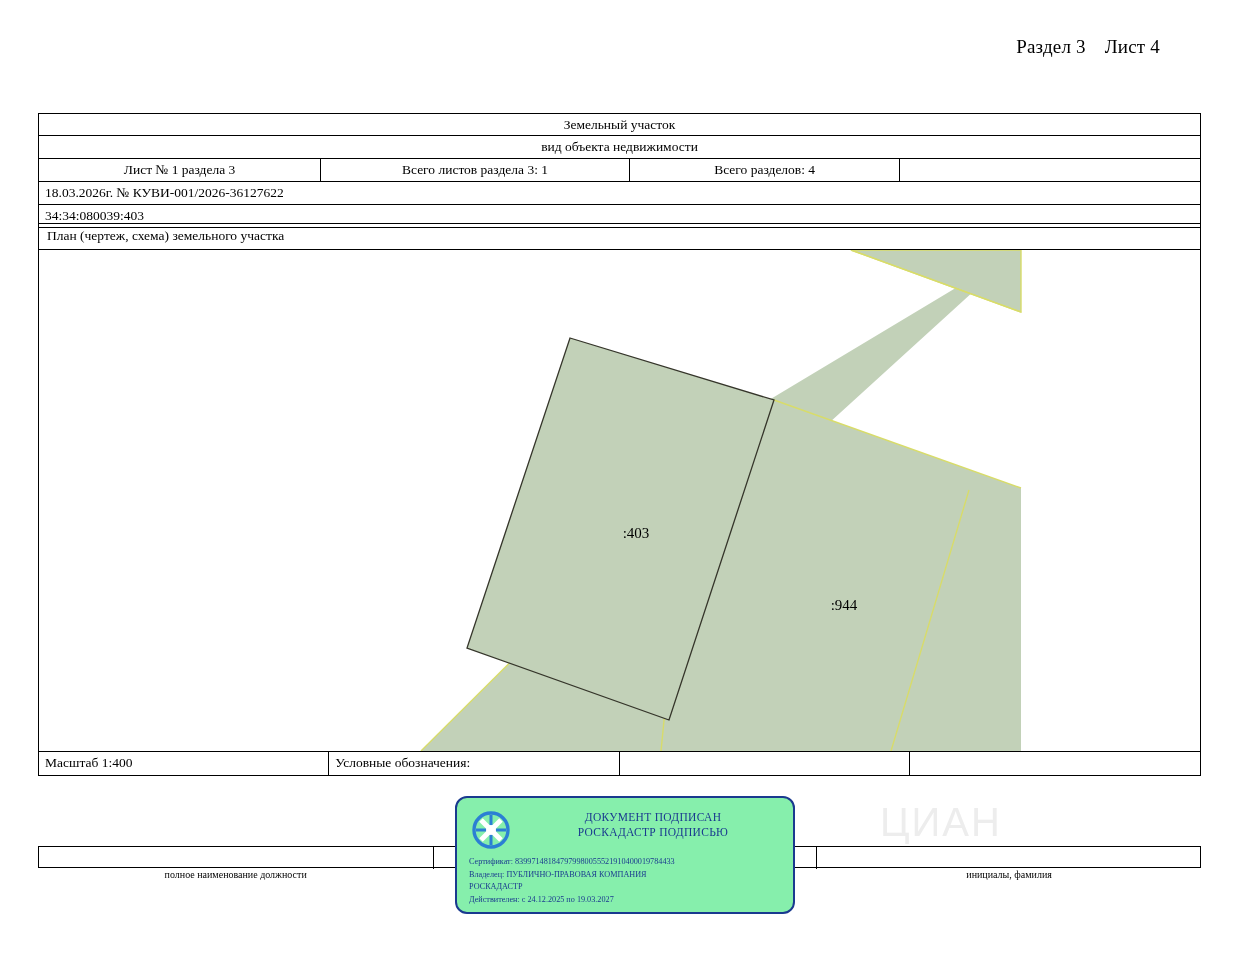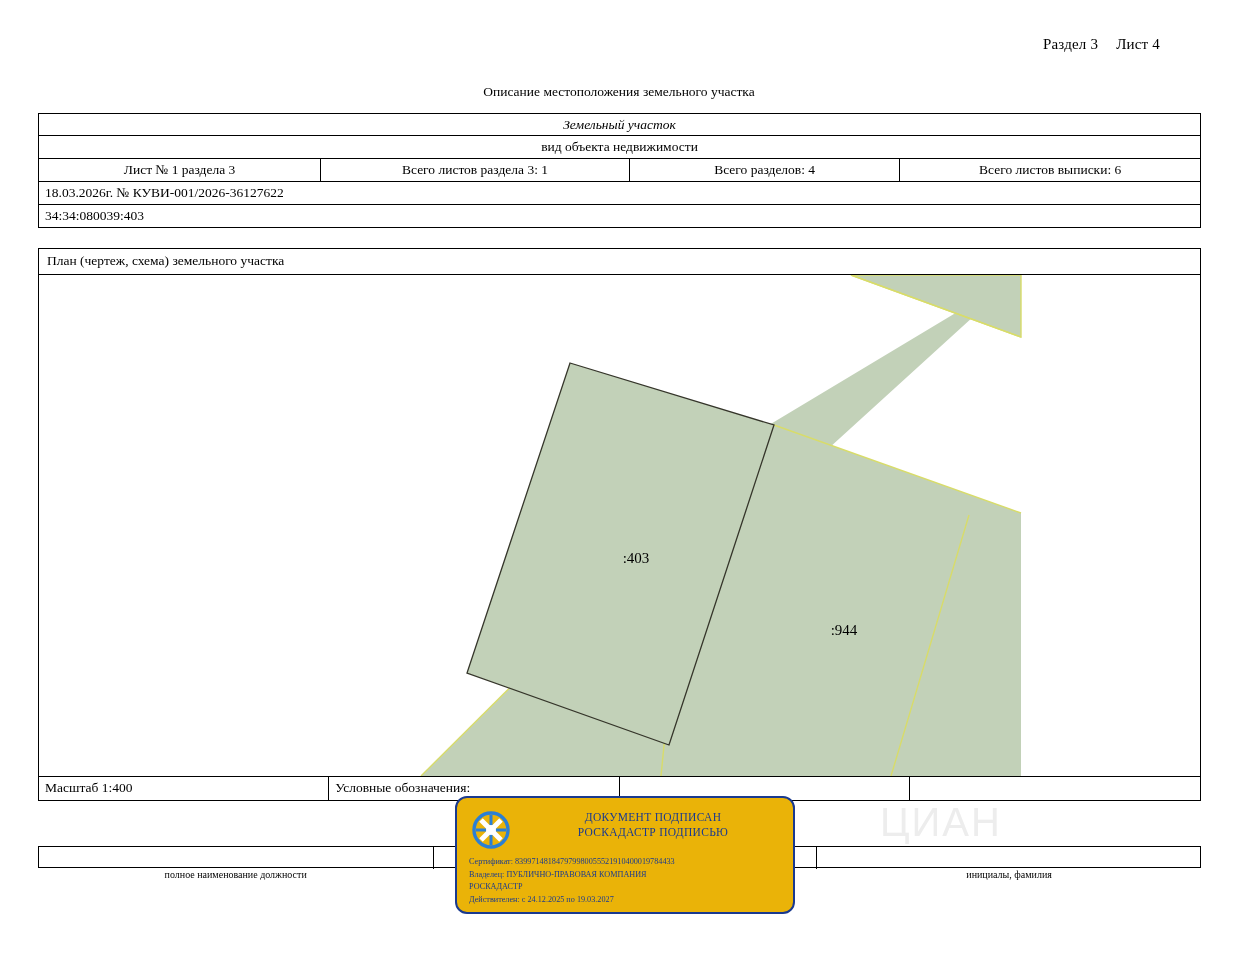--- a/index.html
+++ b/index.html
@@ -21,21 +21,21 @@
     position: relative;
     width: 1238px;
     height: 957px;
   }
 
   
   .page-ref {
     position: absolute;
     top: 36px;
     right: 78px;
-    font-size: 15px;
+    font-size: 19px;
     letter-spacing: 0.2px;
     white-space: nowrap;
   }
   .page-ref span + span { margin-left: 14px; }
 
   .doc-title {
     position: absolute;
     top: 60px;
     left: 0;
     width: 1238px;
@@ -84,21 +84,21 @@
 
   .r-date .cell { height: 22px; }
   .r-cad .cell { height: 22px; }
   .cad-label { width: 37.5%; }
   .cad-value { width: 62.5%; }
 
   
   .plan-block {
     position: absolute;
     left: 38px;
-    top: 248px;
+    top: 223px;
     width: 1163px;
     border: 1px solid #000;
   }
   .plan-caption {
     padding: 4px 8px;
     font-size: 13.5px;
     height: 26px;
     border-bottom: 1px solid #000;
   }
   .plan-canvas {
@@ -151,21 +151,21 @@
 
   
   .stamp {
     position: absolute;
     left: 455px;
     top: 796px;
     width: 340px;
     height: 118px;
     border: 2px solid #1a3a8f;
     border-radius: 12px;
-    background: #eab308;
+    background: #86efac;
     padding: 8px 10px 6px 12px;
   }
   .stamp-head {
     display: flex;
     align-items: flex-start;
     gap: 10px;
   }
   .stamp-logo {
     width: 44px;
     height: 44px;
@@ -205,34 +205,32 @@
 </head>
 <body>
 
 <div class="page">
 
   <div class="page-ref">
     <span>Раздел 3</span>
     <span>Лист 4</span>
   </div>
 
-  <div class="doc-subtitle">Описание местоположения земельного участка</div>
 
   <div class="frame">
     <div class="row r-objtype">
-      <div class="cell center" style="width:100%;font-style:italic;">Земельный участок</div>
+      <div class="cell center" style="width:100%;">Земельный участок</div>
     </div>
     <div class="row r-objname">
       <div class="cell center" style="width:100%;">вид объекта недвижимости</div>
     </div>
     <div class="row r-sheets">
       <div class="cell center vline c-1">Лист № 1 раздела 3</div>
       <div class="cell center vline c-2">Всего листов раздела 3: 1</div>
       <div class="cell center vline c-3">Всего разделов: 4</div>
-      <div class="cell center c-4">Всего листов выписки: 6</div>
     </div>
     <div class="row r-date">
       <div class="cell" style="width:100%;">18.03.2026г. № КУВИ-001/2026-36127622</div>
     </div>
     <div class="row r-cad">
       <div class="cell cad-value">34:34:080039:403</div>
     </div>
   </div>
 
   <div class="plan-block">

